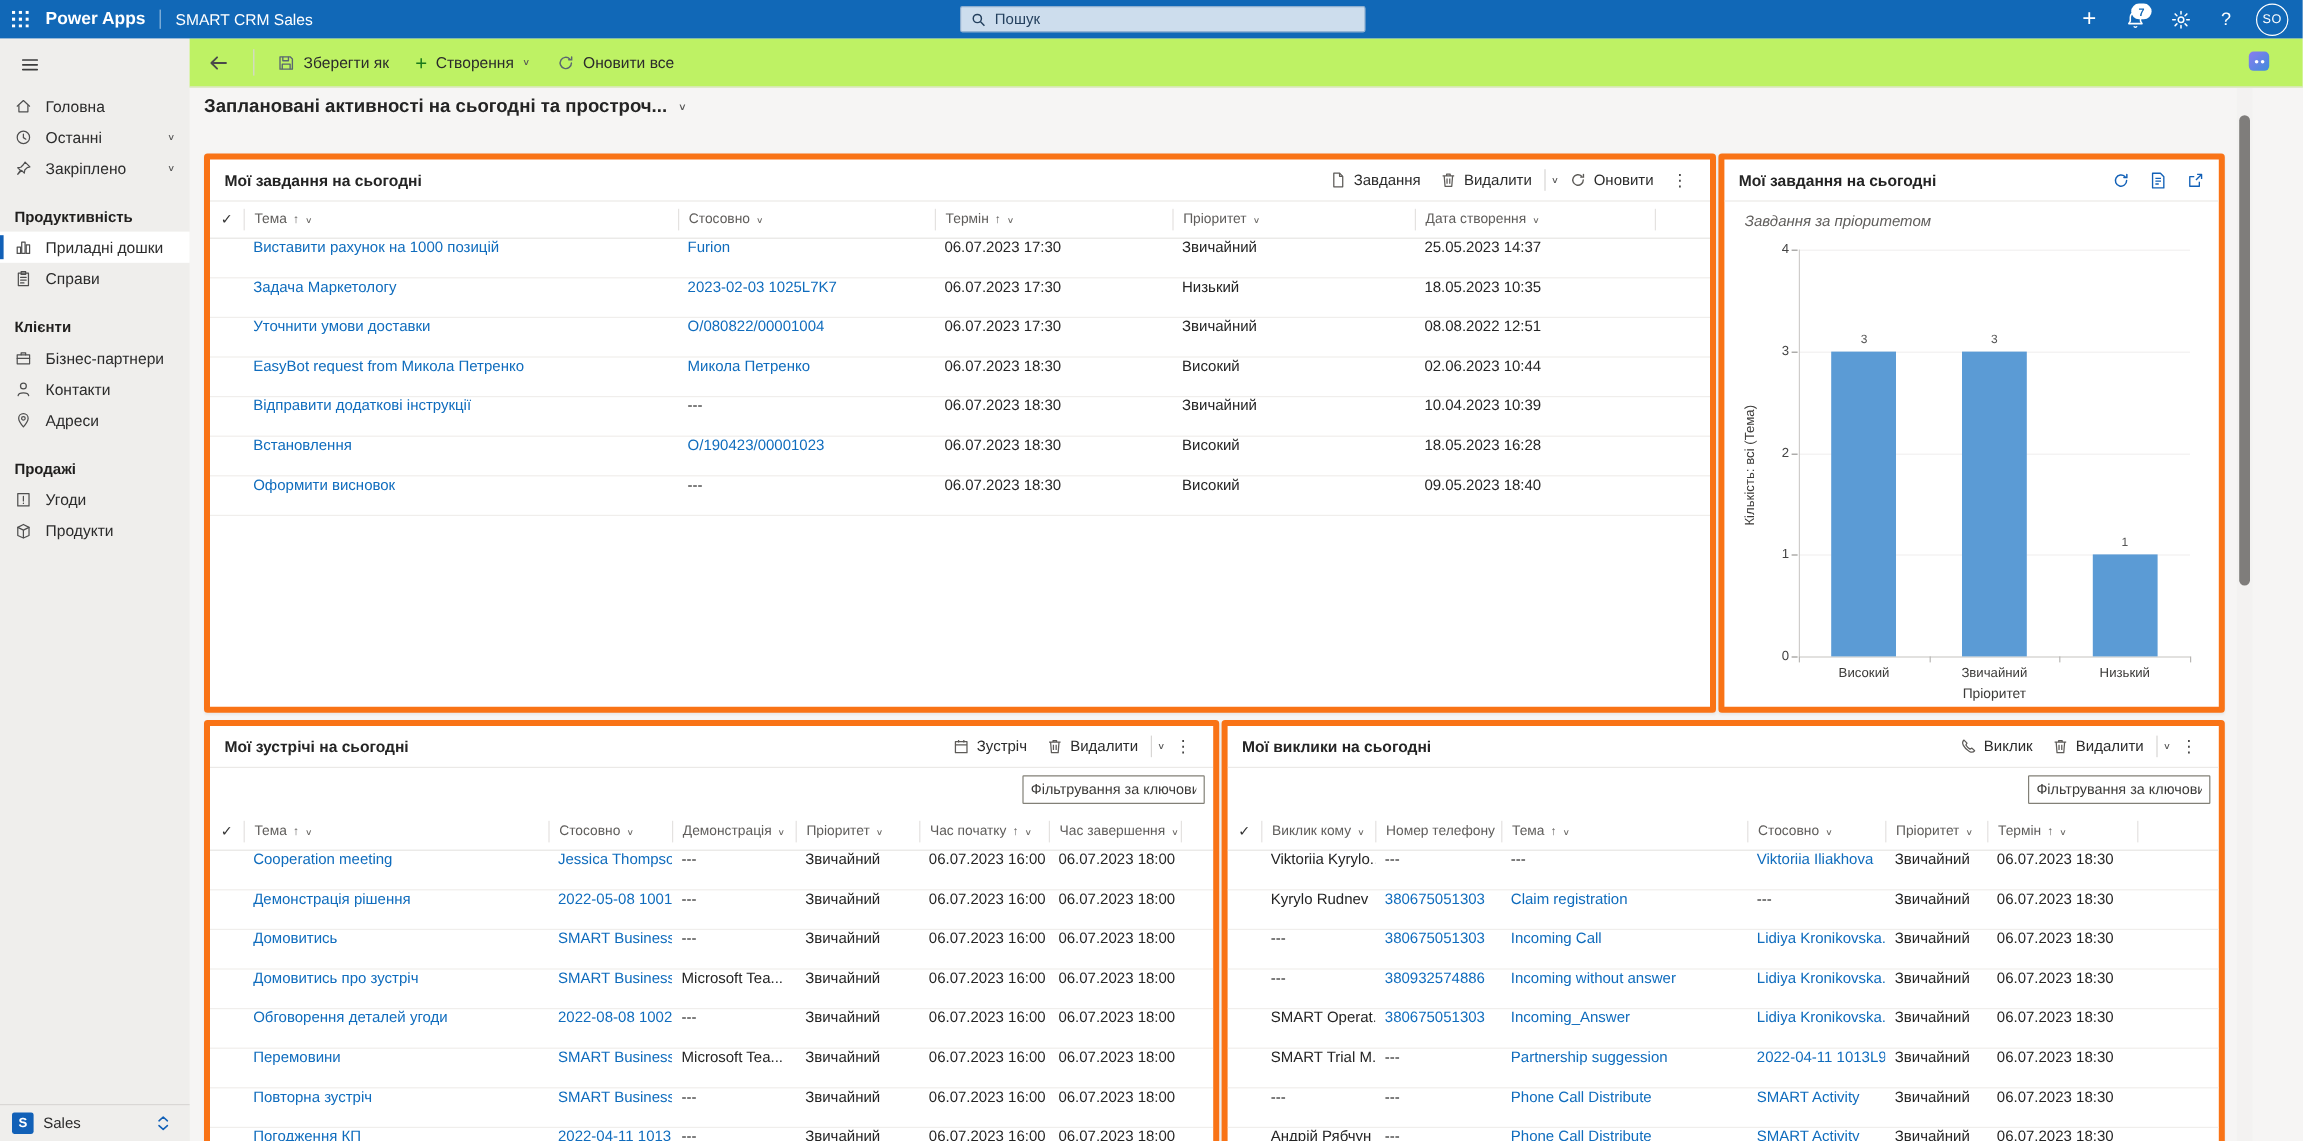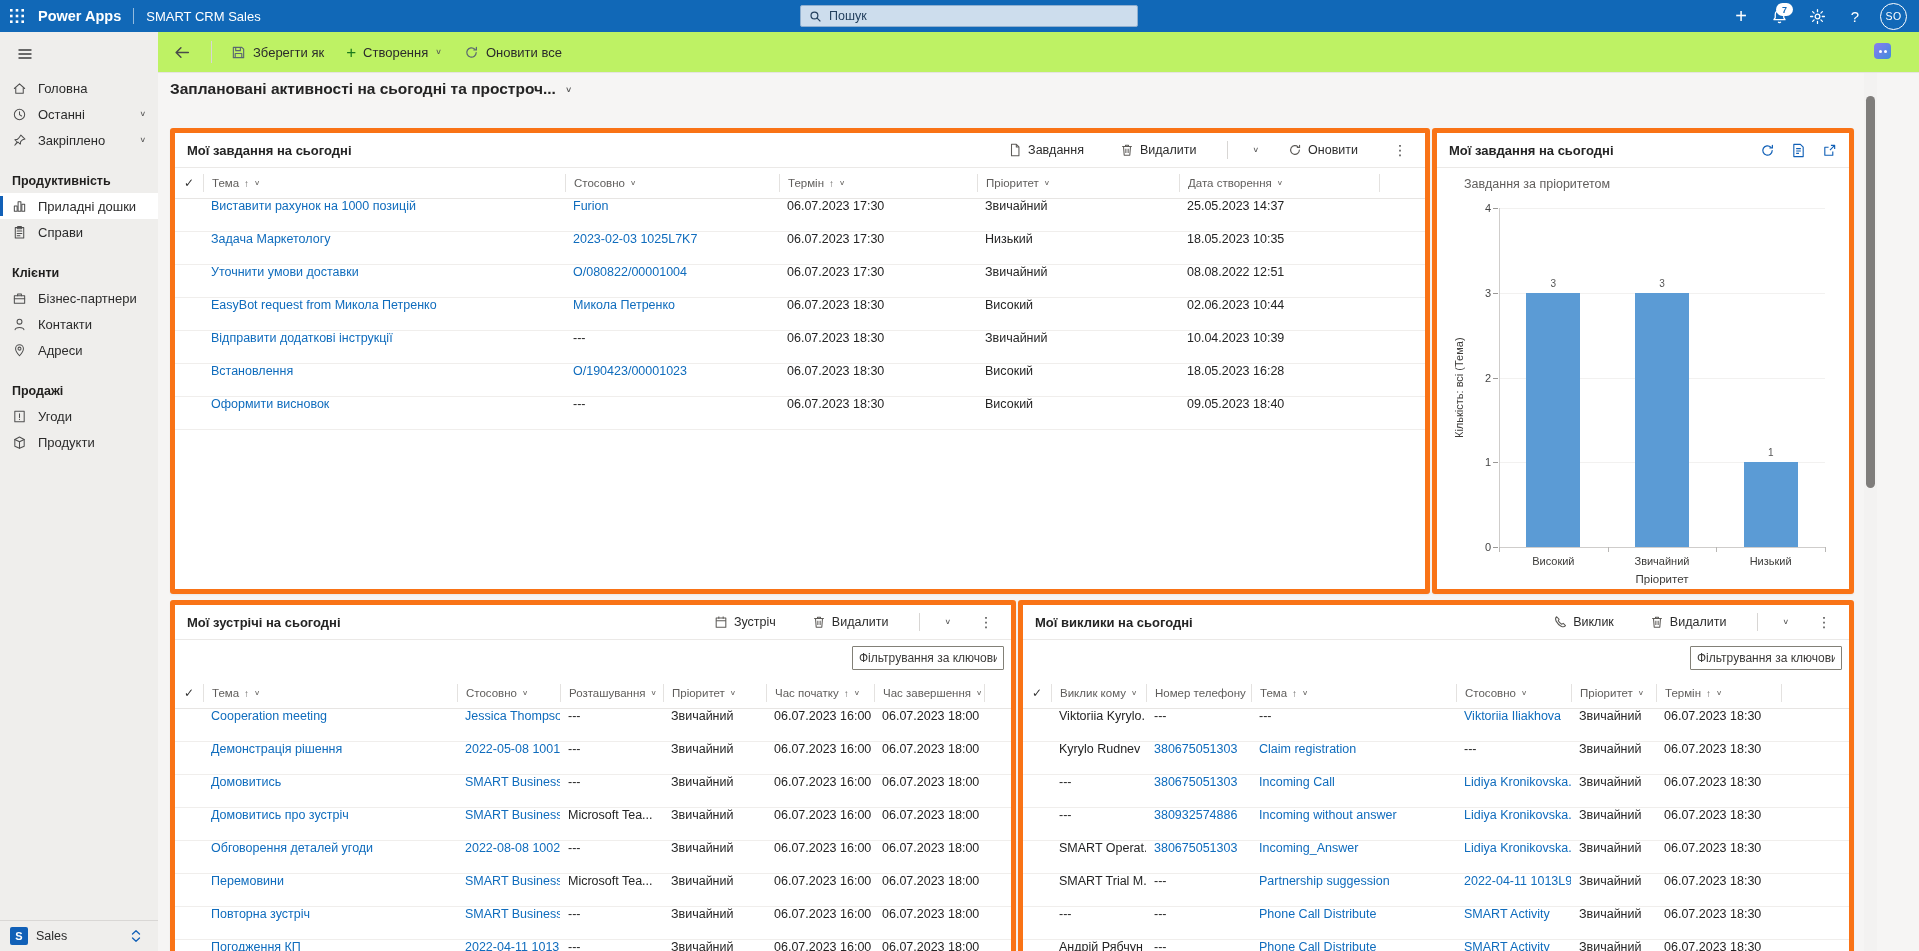--- a/index.html
+++ b/index.html
@@ -49,21 +49,21 @@
   .page-title-row{position:absolute;left:170px;top:80px;display:flex;align-items:center;gap:9px;z-index:5;}
   .page-title{font-size:15.5px;font-weight:bold;color:#242424;margin:0;}
   
   .panel{position:absolute;background:#fff;border:5px solid #f97316;border-radius:3px;box-shadow:0 1px 2px rgba(0,0,0,.05);overflow:hidden;}
   #tasks-panel{left:170px;top:128px;width:1250px;height:456px;}
   #chart-panel{left:1432px;top:128px;width:412px;height:456px;}
   #meetings-panel{left:170px;top:600px;width:836px;height:356px;}
   #calls-panel{left:1018px;top:600px;width:826px;height:356px;}
   .panel-hd{height:34px;display:flex;align-items:center;padding:0 12px;border-bottom:1px solid #ebe9e7;}
   .panel-title{font-size:13px;font-weight:bold;color:#242424;white-space:nowrap;}
-  .pt-tools{margin-left:auto;display:flex;align-items:center;gap:22px;}
+  .pt-tools{margin-left:auto;display:flex;align-items:center;gap:2px;}
   .tool-btn{display:flex;align-items:center;gap:6px;background:none;border:none;font-size:12.5px;color:#2b2b2b;cursor:pointer;padding:0 7px;height:30px;font-family:inherit;}
   .tool-ic{color:#5d5b58;display:flex;}
   .tool-sep{width:1px;height:18px;background:#d8d6d4;margin:0 2px;}
   .tool-more{font-size:14px;color:#444;background:none;border:none;cursor:pointer;padding:0 6px;}
   .blue-tools{gap:16px;}
   .blue-ic{color:#1160b7;display:flex;background:none;border:none;cursor:pointer;padding:0;}
   
   .filter-zone{height:38px;position:relative;}
   .filter-input{position:absolute;right:7px;top:6px;width:152px;height:24px;border:1px solid #828077;background:#fff;font-size:12px;padding:0 6px;font-family:inherit;color:#323130;box-sizing:border-box;border-radius:1px;}
   .filter-input::placeholder{color:#3c3b39;opacity:1;}
@@ -76,21 +76,21 @@
   .hchev{font-size:8.5px;color:#6a6865;transform:scaleY(.8);}
   .grid-row{display:flex;height:32px;border-bottom:1px solid #f0eeec;cursor:pointer;}
   .c-chk{width:28px;}
   .cell{padding-left:8px;box-sizing:border-box;font-size:12.5px;color:#242424;overflow:hidden;white-space:nowrap;}
   .cell .link{color:#0f6cbd;cursor:pointer;}
   
   .g-tasks .c0{width:362px}.g-tasks .c1{width:214px}.g-tasks .c2{width:198px}.g-tasks .c3{width:202px}.g-tasks .c4{width:200px}
   .g-meet .c0{width:254px}.g-meet .c1{width:103px}.g-meet .c2{width:103px}.g-meet .c3{width:103px}.g-meet .c4{width:108px}.g-meet .c5{width:110px}
   .g-call .c0{width:95px}.g-call .c1{width:105px}.g-call .c2{width:205px}.g-call .c3{width:115px}.g-call .c4{width:85px}.g-call .c5{width:125px}
   
-  .chart-sub{position:absolute;left:27px;top:44px;font-size:12.5px;color:#605e5c;}
+  .chart-sub{position:absolute;left:17px;top:44px;font-size:12.5px;color:#605e5c;font-style:italic;}
   .chart-area{position:absolute;left:0;top:0;right:0;bottom:0;}
   .gridline{position:absolute;height:1px;background:#f2f1f0;}
   .gridline.zero{background:#cfcdcb;}
   .yaxis{position:absolute;width:1px;background:#cfcdcb;}
   .ytick{position:absolute;width:26px;text-align:right;font-size:11px;color:#444;}
   .ytickdash{position:absolute;width:5px;height:1px;background:#9a9896;}
   .bar{position:absolute;background:#5b9bd5;cursor:pointer;}
   .bar-val{position:absolute;font-size:10px;color:#555;text-align:center;}
   .xcat{position:absolute;font-size:11px;color:#3c3b39;text-align:center;}
   .xtick{position:absolute;width:1px;height:5px;background:#b9b7b5;}
@@ -521,21 +521,21 @@
         <div class="hcell c0">
           <span class="hlabel">Тема</span>
           <span class="sort">↑</span>
           <span class="hchev">∨</span>
         </div>
         <div class="hcell c1">
           <span class="hlabel">Стосовно</span>
           <span class="hchev">∨</span>
         </div>
         <div class="hcell c2">
-          <span class="hlabel">Розташування</span>
+          <span class="hlabel">Демонстрація</span>
           <span class="hchev">∨</span>
         </div>
         <div class="hcell c3">
           <span class="hlabel">Пріоритет</span>
           <span class="hchev">∨</span>
         </div>
         <div class="hcell c4">
           <span class="hlabel">Час початку</span>
           <span class="sort">↑</span>
           <span class="hchev">∨</span>

